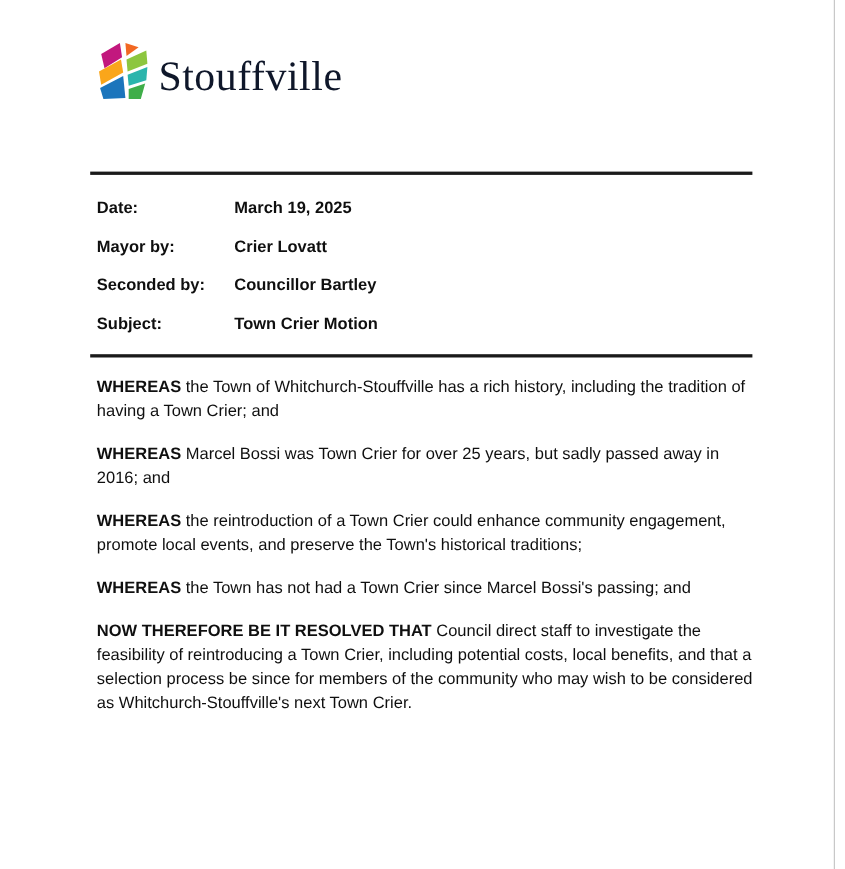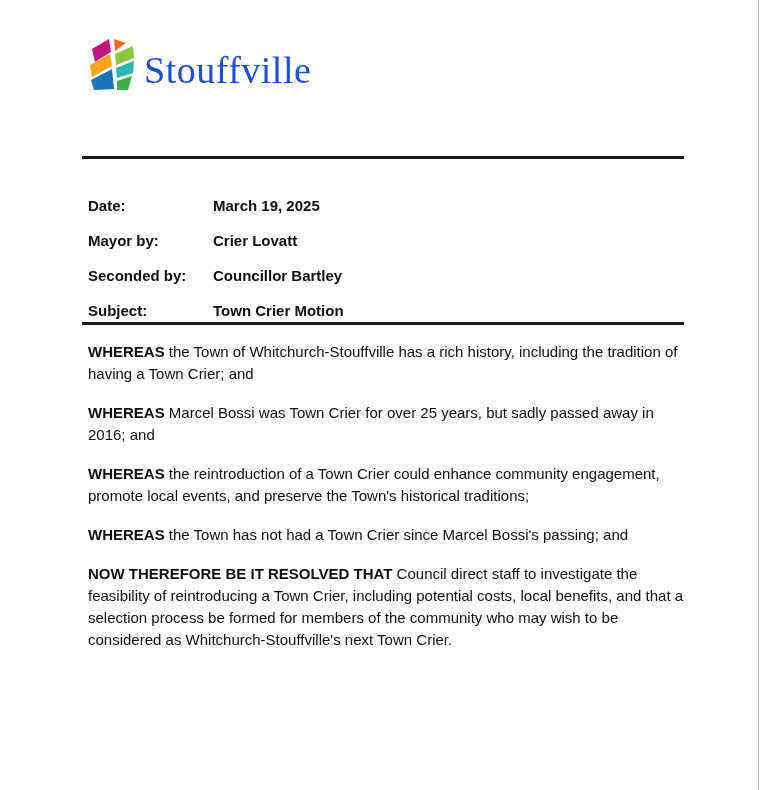--- a/index.html
+++ b/index.html
@@ -71,21 +71,20 @@
     top: 181px;
     left: 88px;
     width: 596px;
     font-size: 15px;
     font-weight: bold;
     line-height: 18px;
   }
   .meta-row {
     display: flex;
     margin-bottom: 17px;
-    margin-top: 16px;
   }
   .meta-label {
     flex: 0 0 125px;
   }
   
   .body-text {
     position: absolute;
     top: 341px;
     left: 88px;
     width: 604px;
@@ -107,21 +106,21 @@
   <div class="logo">
     <svg class="logo-icon" viewBox="0 0 48 52" xmlns="http://www.w3.org/2000/svg">
       <polygon points="4,11 21,1 23,14 7,24" fill="#c2187e"></polygon>
       <polygon points="26,1 38,5 27,13" fill="#f26822"></polygon>
       <polygon points="2,27 22,16 24,28 4,39" fill="#faa61a"></polygon>
       <polygon points="27,16 45,8 46,20 28,27" fill="#8dc63f"></polygon>
       <polygon points="28,30 46,23 45,35 29,40" fill="#2bb5ac"></polygon>
       <polygon points="3,42 24,31 26,51 6,52" fill="#1b75bc"></polygon>
       <polygon points="29,43 44,38 40,52 29,52" fill="#3fae49"></polygon>
     </svg>
-    <span class="wordmark" style="color: #1d4ed8;">Stouffville</span>
+    <span class="wordmark" style="color: #0f172a;">Stouffville</span>
   </div>
 
 
   <div class="rule rule-top"></div>
 
   <div class="meta">
     <div class="meta-row">
       <span class="meta-label">Date:</span>
       <span class="meta-value">March 19, 2025</span>
     </div>
@@ -139,18 +138,18 @@
     </div>
   </div>
 
   <div class="rule rule-bottom"></div>
 
   <div class="body-text">
     <p><strong>WHEREAS</strong><span> the Town of Whitchurch-Stouffville has a rich history, including the tradition of having a Town Crier; and</span></p>
     <p><strong>WHEREAS</strong><span> Marcel Bossi was Town Crier for over 25 years, but sadly passed away in 2016; and</span></p>
     <p><strong>WHEREAS</strong><span> the reintroduction of a Town Crier could enhance community engagement, promote local events, and preserve the Town's historical traditions;</span></p>
     <p><strong>WHEREAS</strong><span> the Town has not had a Town Crier since Marcel Bossi's passing; and</span></p>
-    <p><strong>NOW THEREFORE BE IT RESOLVED THAT</strong><span> Council direct staff to investigate the feasibility of reintroducing a Town Crier, including potential costs, local benefits, and that a selection process be formed for members of the community who may wish to be considered as Whitchurch-Stouffville's next Town Crier.</span></p>
+    <p><strong>NOW THEREFORE BE IT RESOLVED THAT</strong><span> Council direct staff to investigate the feasibility of reintroducing a Town Crier, including potential costs, local benefits, and that a selection process be since for members of the community who may wish to be considered as Whitchurch-Stouffville's next Town Crier.</span></p>
   </div>
 
   <div class="page-edge"></div>
 
 </div>
 
 </body></html>

